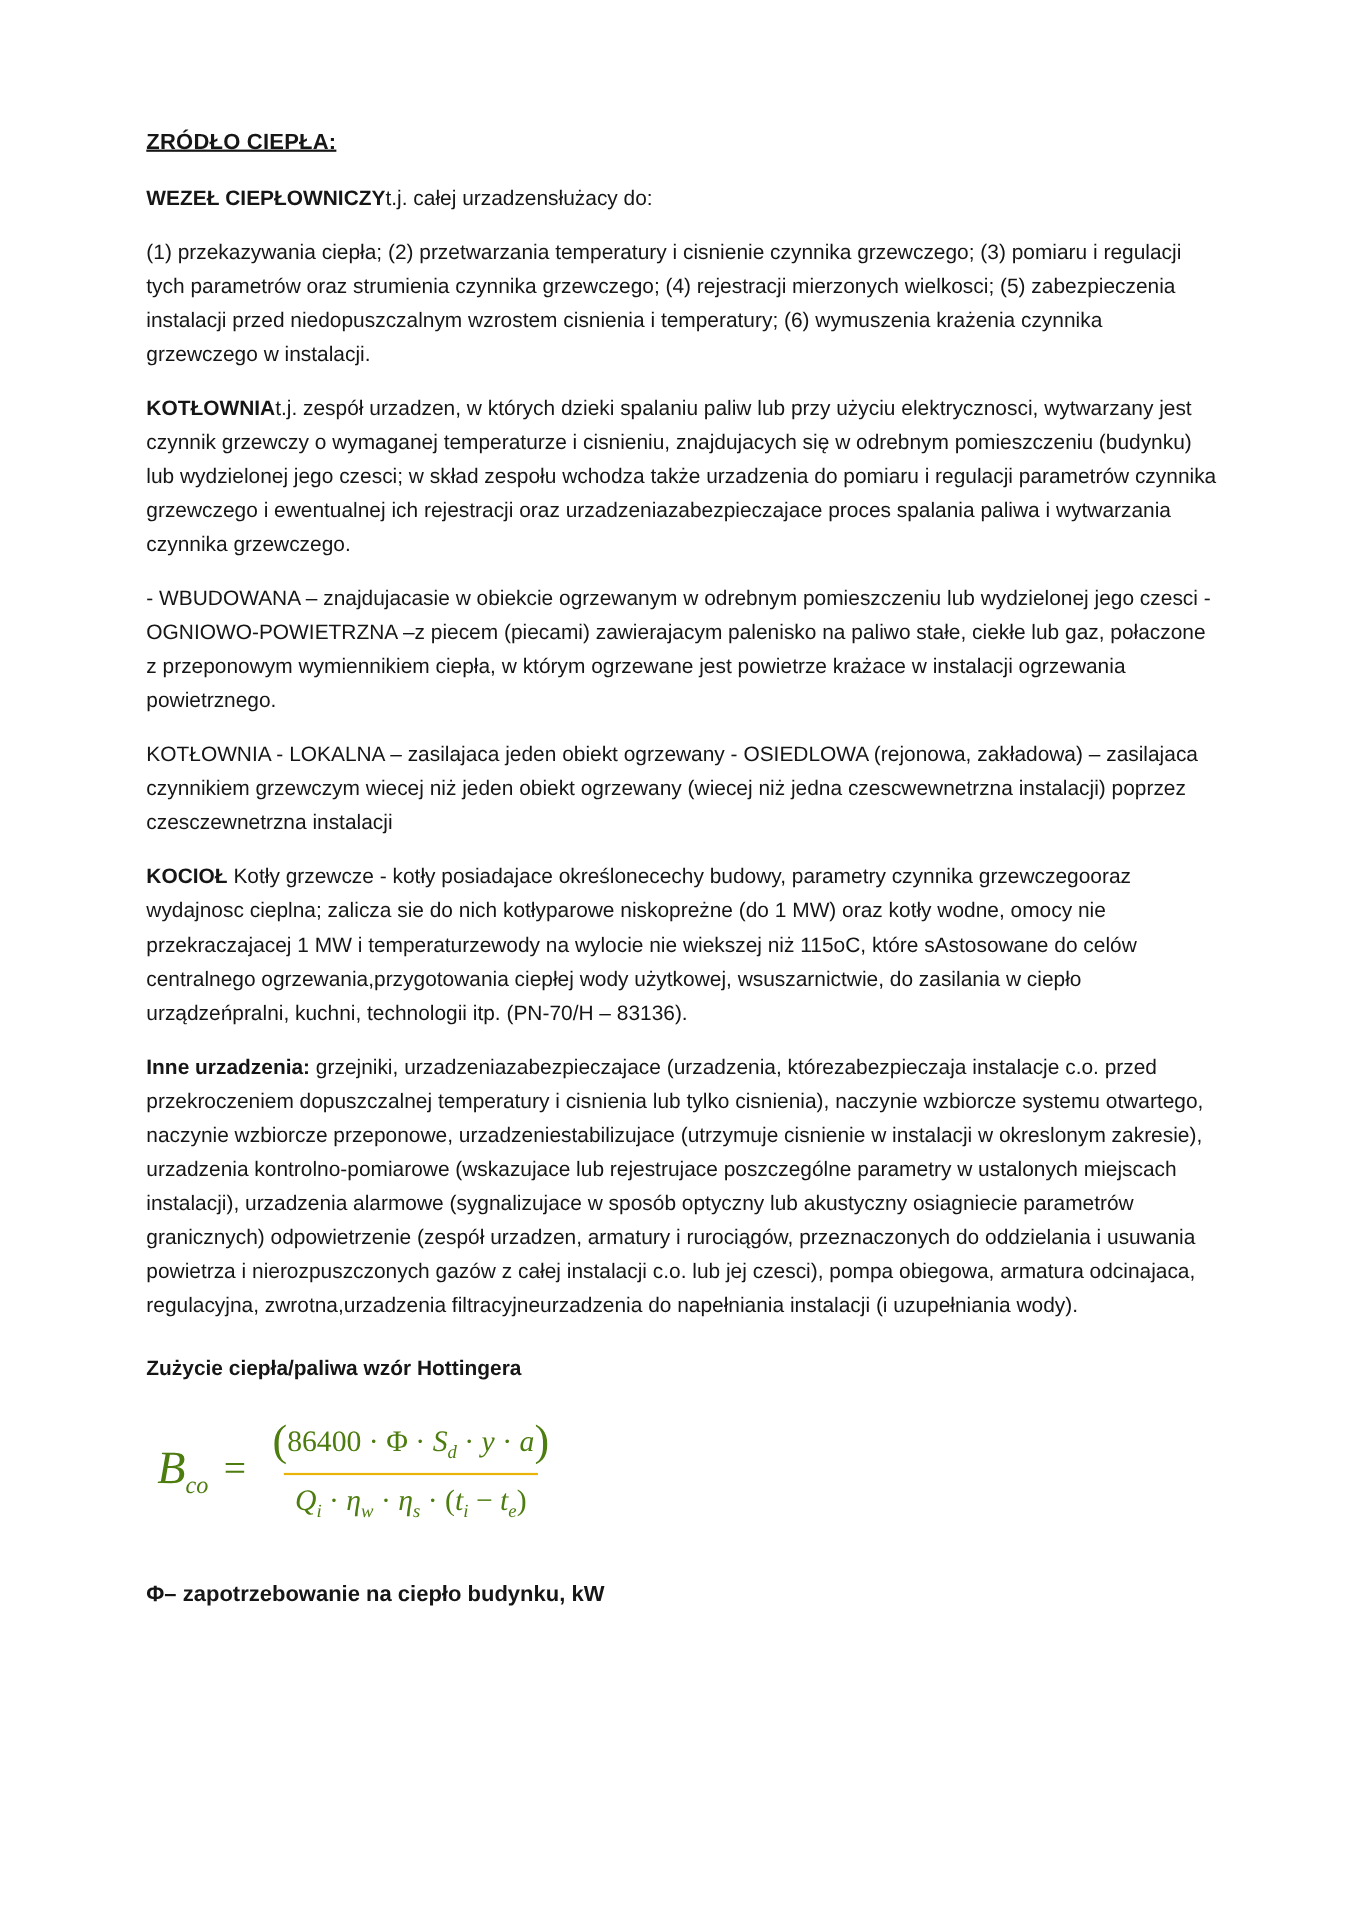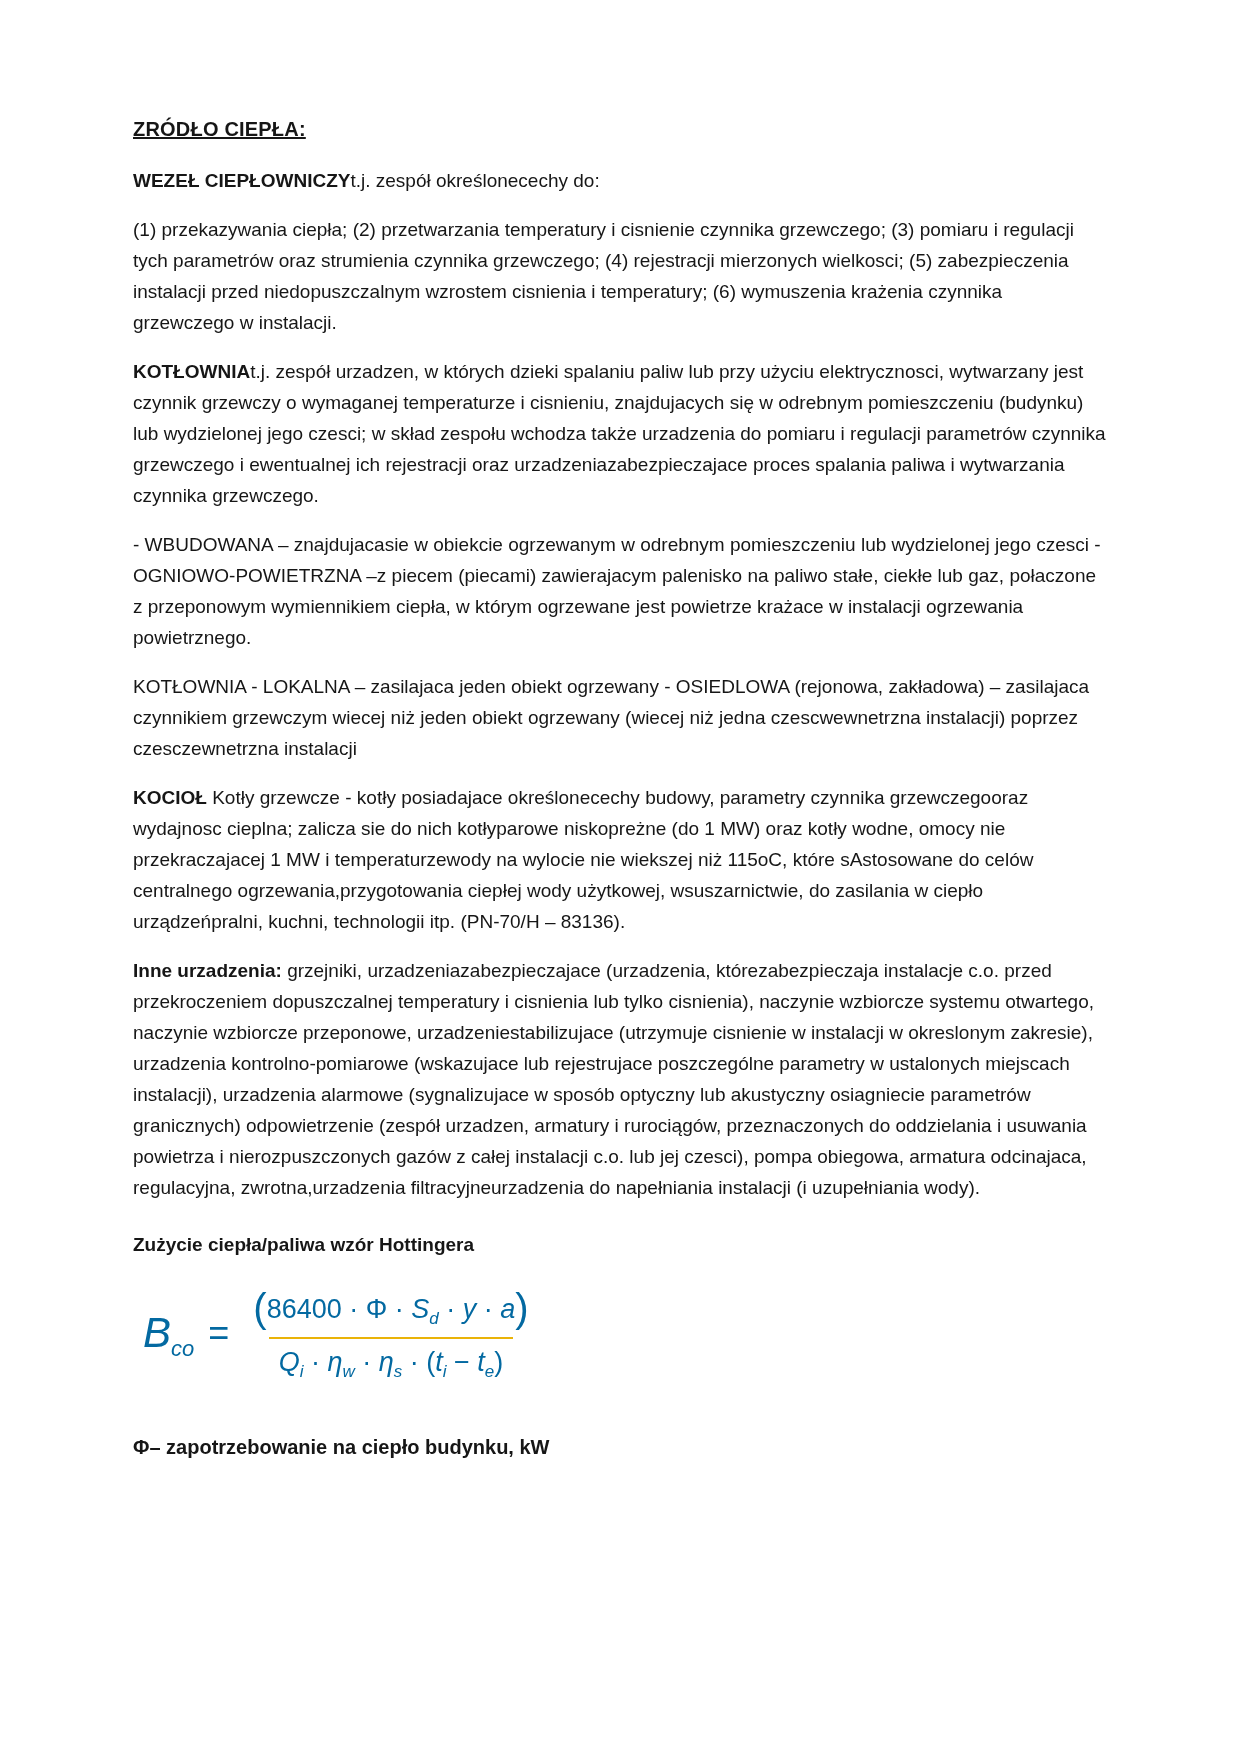--- a/index.html
+++ b/index.html
@@ -37,22 +37,22 @@
     line-height: 31px;
     font-weight: bold;
     margin: 26px 0 14px 0;
   }
   
   .formula {
     display: flex;
     align-items: center;
     gap: 14px;
     margin: 24px 0 30px 10px;
-    font-family: Liberation Sans, sans-serif;
-    color: #0369a1;
+    font-family: Liberation Serif, serif;
+    color: #4d7c0f;
   }
   .f-lhs { font-size: 42px; font-style: italic; line-height: 1; }
   .f-lhs sub { font-size: 22px; font-style: italic; }
   .f-eq { font-size: 36px; line-height: 1; padding-bottom: 6px; }
   .frac { display: inline-flex; flex-direction: column; align-items: center; }
   .frac .num, .frac .den {
     font-size: 27px;
     font-style: normal;
     white-space: nowrap;
     padding: 2px 10px 6px 10px;
@@ -68,21 +68,21 @@
   }
 </style>
 </head>
 <body>
 
 <div class="page">
   <div class="content">
 
     <h1 class="doc-title">ZRÓDŁO CIEPŁA:</h1>
 
-    <p class="para"><b>WEZEŁ CIEPŁOWNICZY</b><span>t.j. zespół określonecechy do:</span></p>
+    <p class="para"><b>WEZEŁ CIEPŁOWNICZY</b><span>t.j. całej urzadzensłużacy do:</span></p>
 
     <p class="para"><b></b><span>(1) przekazywania ciepła; (2) przetwarzania temperatury i cisnienie czynnika grzewczego; (3) pomiaru i regulacji tych parametrów oraz strumienia czynnika grzewczego; (4) rejestracji mierzonych wielkosci; (5) zabezpieczenia instalacji przed niedopuszczalnym wzrostem cisnienia i temperatury; (6) wymuszenia krażenia czynnika grzewczego w instalacji.</span></p>
 
     <p class="para"><b>KOTŁOWNIA</b><span>t.j. zespół urzadzen, w których dzieki spalaniu paliw lub przy użyciu elektrycznosci, wytwarzany jest czynnik grzewczy o wymaganej temperaturze i cisnieniu, znajdujacych się w odrebnym pomieszczeniu (budynku) lub wydzielonej jego czesci; w skład zespołu wchodza także urzadzenia do pomiaru i regulacji parametrów czynnika grzewczego i ewentualnej ich rejestracji oraz urzadzeniazabezpieczajace proces spalania paliwa i wytwarzania czynnika grzewczego.</span></p>
 
     <p class="para"><b></b><span>- WBUDOWANA – znajdujacasie w obiekcie ogrzewanym w odrebnym pomieszczeniu lub wydzielonej jego czesci - OGNIOWO-POWIETRZNA –z piecem (piecami) zawierajacym palenisko na paliwo stałe, ciekłe lub gaz, połaczone z przeponowym wymiennikiem ciepła, w którym ogrzewane jest powietrze krażace w instalacji ogrzewania powietrznego.</span></p>
 
     <p class="para"><b></b><span>KOTŁOWNIA - LOKALNA – zasilajaca jeden obiekt ogrzewany - OSIEDLOWA (rejonowa, zakładowa) – zasilajaca czynnikiem grzewczym wiecej niż jeden obiekt ogrzewany (wiecej niż jedna czescwewnetrzna instalacji) poprzez czesczewnetrzna instalacji</span></p>
 
     <p class="para"><b>KOCIOŁ</b><span> Kotły grzewcze - kotły posiadajace określonecechy budowy, parametry czynnika grzewczegooraz wydajnosc cieplna; zalicza sie do nich kotłyparowe niskopreżne (do 1 MW) oraz kotły wodne, omocy nie przekraczajacej 1 MW i temperaturzewody na wylocie nie wiekszej niż 115oC, które sAstosowane do celów centralnego ogrzewania,przygotowania ciepłej wody użytkowej, wsuszarnictwie, do zasilania w ciepło urządzeńpralni, kuchni, technologii itp. (PN-70/H – 83136).</span></p>

